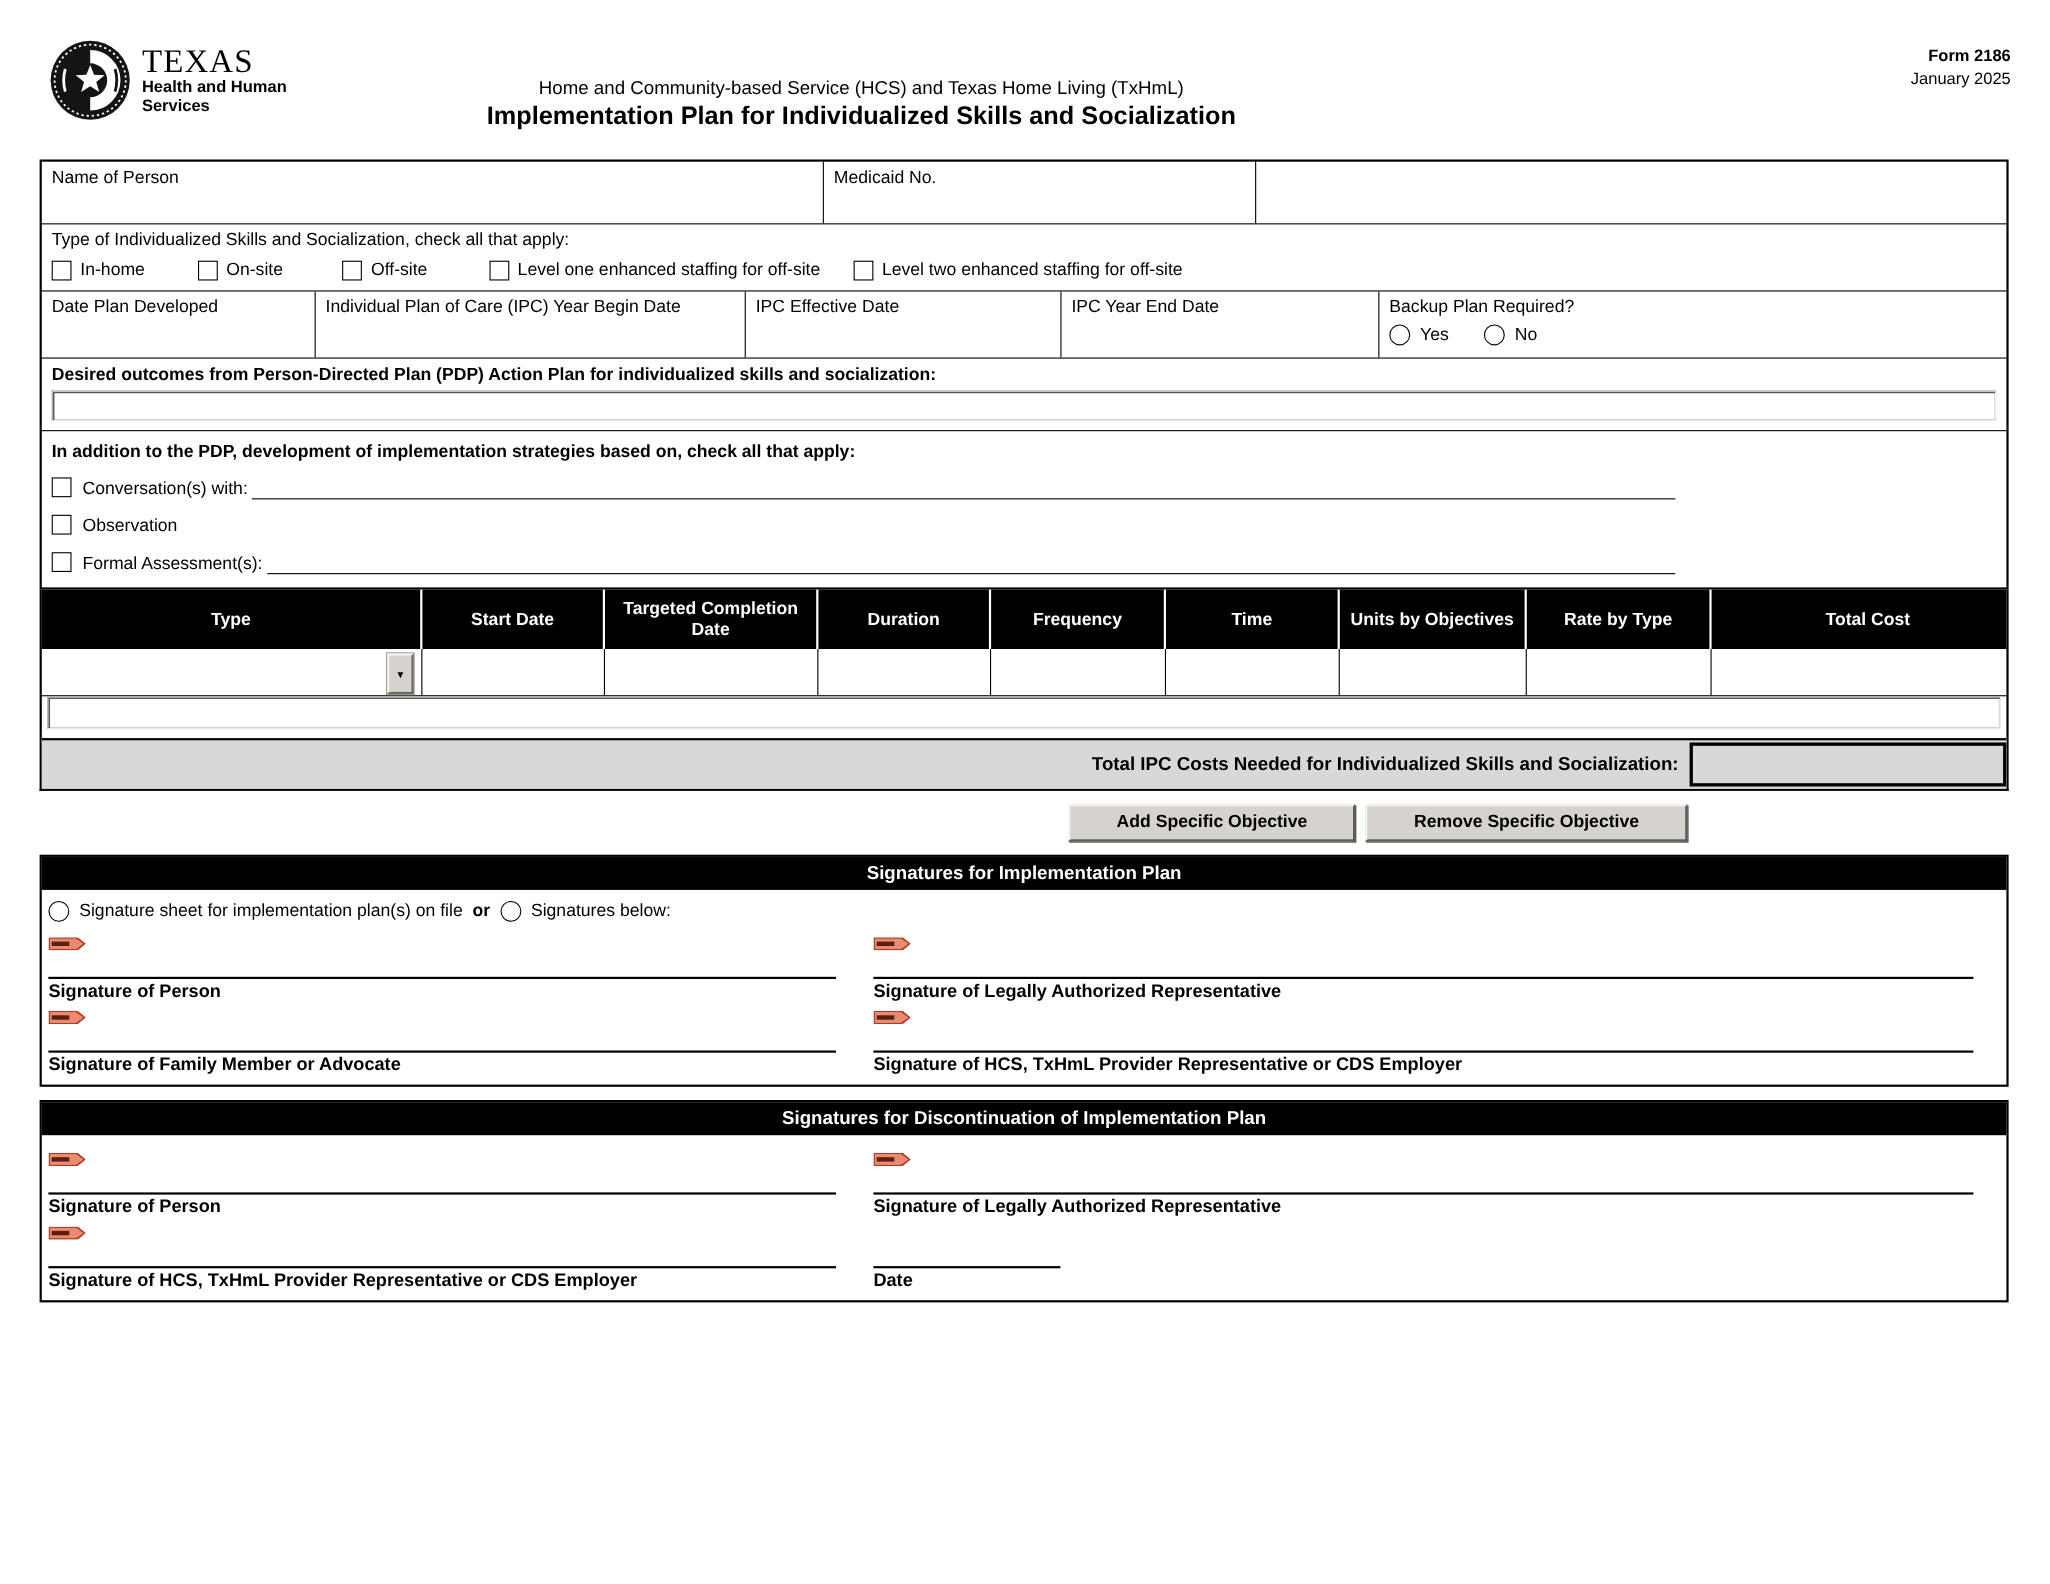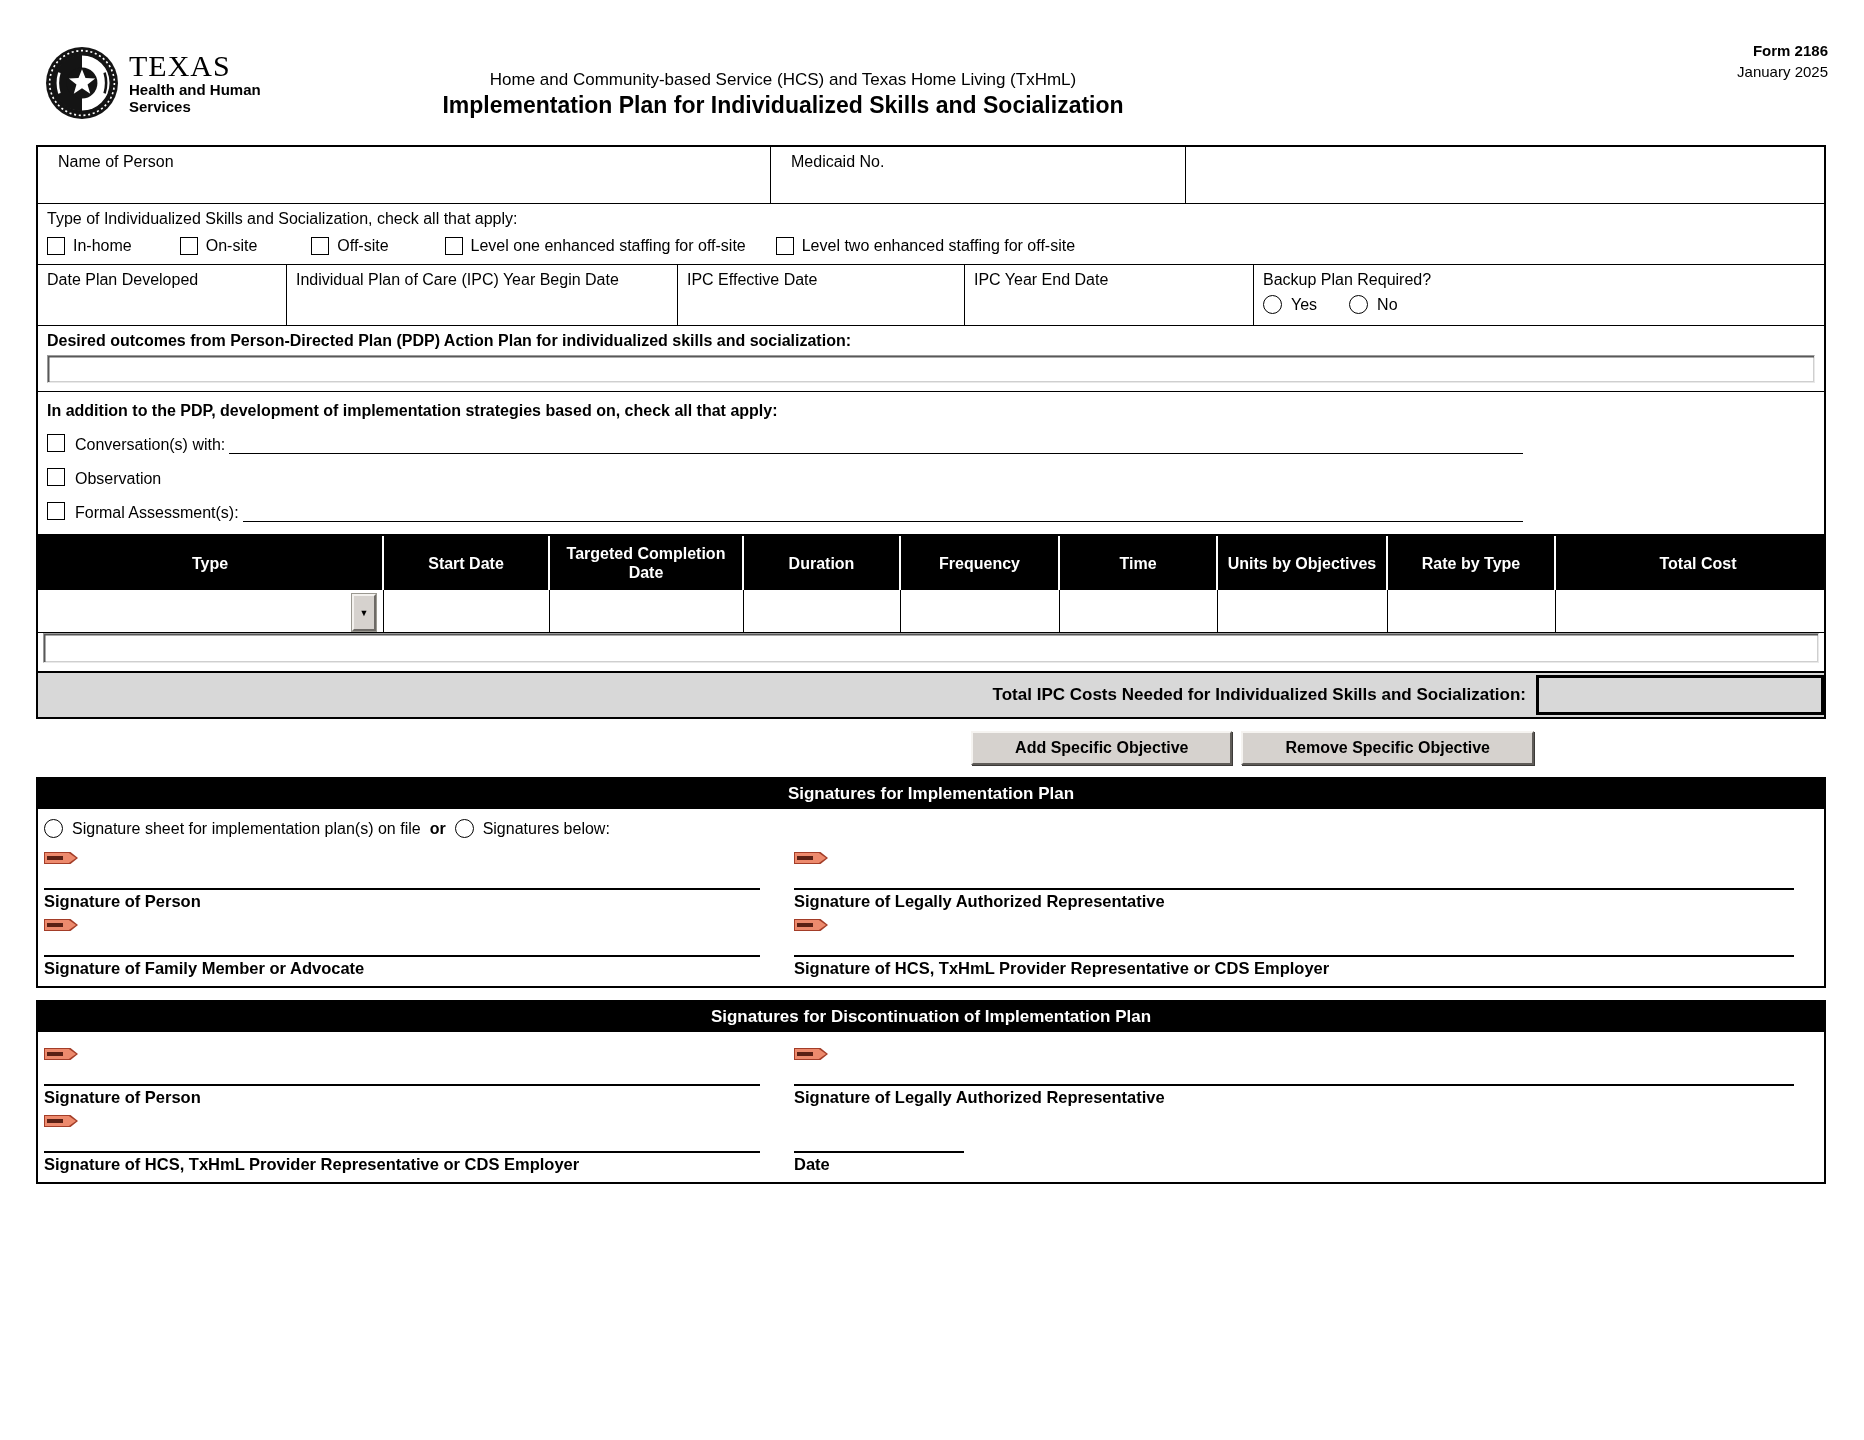--- a/index.html
+++ b/index.html
@@ -1,41 +1,41 @@
 <!DOCTYPE html>
 <html><head>
 <meta charset="utf-8">
 <style>
   html,body{margin:0;padding:0;background:#fff;}
   .page{position:relative;width:1864px;height:1440px;background:#fff;
         font-family:"Liberation Sans",sans-serif;color:#000;overflow:hidden;}
 
   
-  .logo-wrap{position:absolute;left:45px;top:46px;display:flex;align-items:center;gap:10px;}
+  .logo-wrap{position:absolute;left:45px;top:36px;display:flex;align-items:center;gap:10px;}
   .logo-seal{width:74px;height:74px;}
   .brand-texas{font-family:"Liberation Serif",serif;font-size:30px;letter-spacing:1px;line-height:30px;}
   .brand-sub{font-size:15px;font-weight:bold;line-height:17px;}
   .title-block{position:absolute;left:783px;top:70px;transform:translateX(-50%);text-align:center;white-space:nowrap;}
   .subtitle{font-size:17px;}
   .main-title{font-size:23px;font-weight:bold;margin-top:2px;}
   .formno-block{position:absolute;right:36px;top:40px;text-align:right;font-size:15px;line-height:21px;}
   .formno{font-weight:bold;}
 
   
   .bold{font-weight:bold;}
   .cb{display:inline-block;width:16px;height:16px;border:1.5px solid #000;background:#fff;flex:none;}
   .radio{display:inline-block;width:17px;height:17px;border:1.6px solid #000;border-radius:50%;background:#fff;flex:none;}
   .sunken{background:#fff;border:1px solid #9a9a9a;border-bottom-color:#e9e9e9;border-right-color:#e9e9e9;
           box-shadow:inset 1.5px 1.5px 0 #585858, inset -1px -1px 0 #cfcfcf;}
 
   
   .form-wrap{position:absolute;left:36px;top:145px;width:1790px;}
   .main-box{border:2px solid #000;}
   .row1{display:flex;height:56px;font-size:16px;}
-  .row1 .cell{padding:6px 20px;border-right:1px solid #000;}
+  .row1 .cell{padding:6px 9px;border-right:1px solid #000;}
   .row1 .c1{width:692px;}
   .row1 .c2{width:374px;}
   .row1 .c3{flex:1;border-right:none;}
 
   .row2{border-top:1px solid #000;padding:6px 9px 9px;font-size:16px;}
   .opts{display:flex;align-items:center;margin-top:9px;}
   .optitem{display:flex;align-items:center;gap:8px;}
   .m1{margin-right:48px;}.m2{margin-right:54px;}.m3{margin-right:56px;}.m4{margin-right:30px;}
 
   .row3{display:flex;height:60px;border-top:1px solid #000;font-size:16px;}

